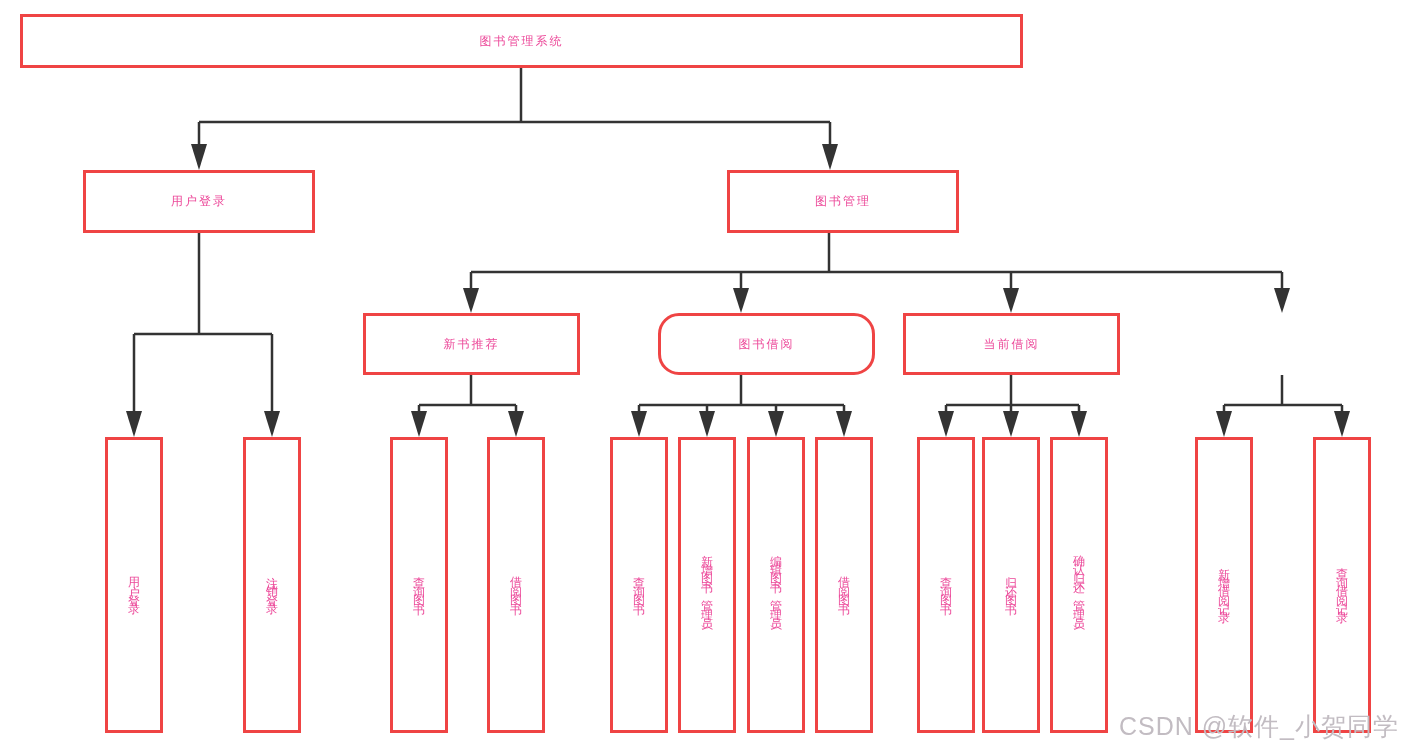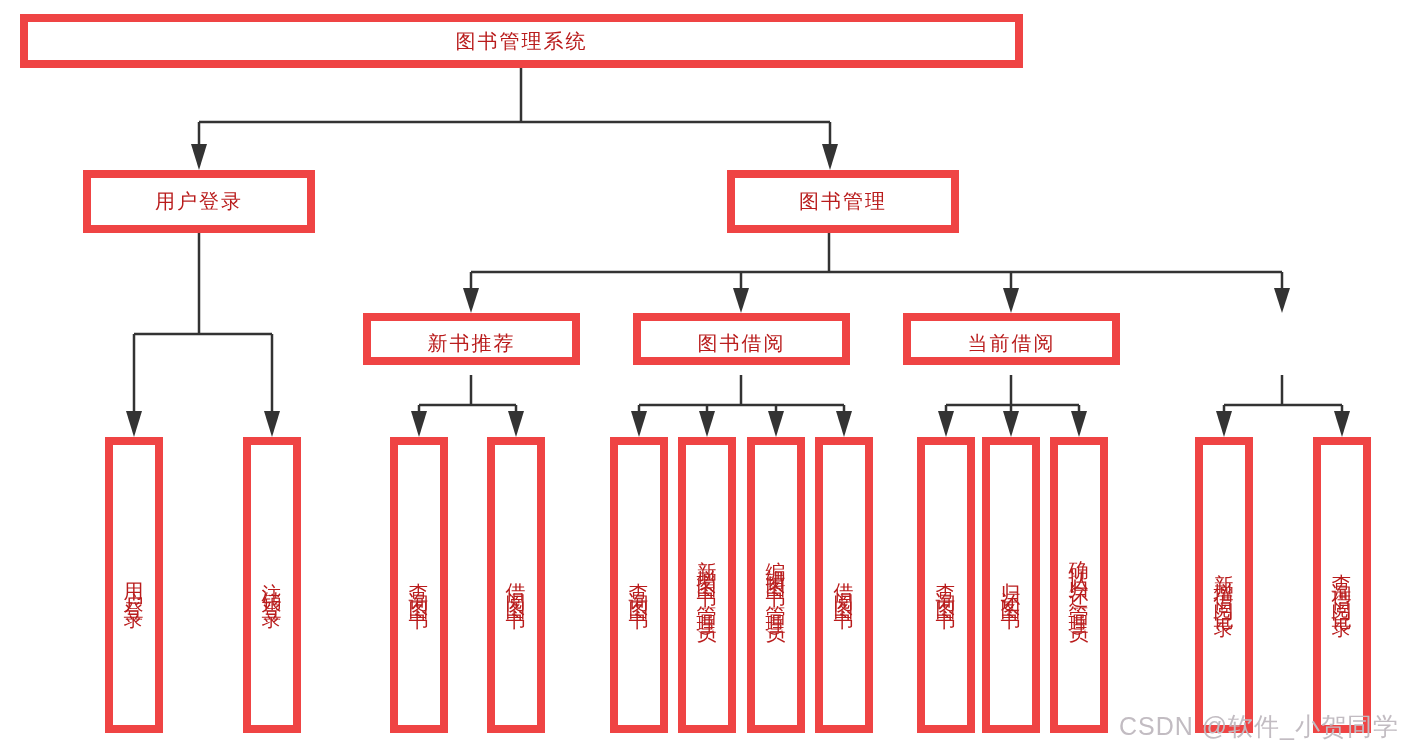--- a/index.html
+++ b/index.html
@@ -17,47 +17,47 @@
   }
   .connectors {
     position: absolute;
     left: 0; top: 0;
     width: 1405px; height: 747px;
     z-index: 1;
   }
   .node {
     position: absolute;
     background: #ffffff;
-    border: 8px solid #ef4444;
+    border: 3px solid #ef4444;
     display: flex;
     align-items: center;
     justify-content: center;
-    color: #b91c1c;
-    font-size: 20px;
+    color: #ec4899;
+    font-size: 12px;
     letter-spacing: 2px;
     z-index: 2;
     box-sizing: border-box;
   }
   .node span { white-space: nowrap; }
   
   .leaf {
     width: 58px;
     height: 296px;
     top: 437px;
   }
   .leaf span {
     writing-mode: vertical-rl;
     text-orientation: mixed;
     letter-spacing: 9px;
     white-space: normal;
     line-height: 1;
   }
   .root-box   { left: 20px;  top: 14px;  width: 1003px; height: 54px; }
   .lvl2       { top: 170px;  width: 232px; height: 63px; }
-  .lvl3       { top: 313px;  width: 217px; height: 52px; align-items: flex-end; }
+  .lvl3       { top: 313px;  width: 217px; height: 62px; }
   .watermark {
     position: absolute;
     right: 6px;
     bottom: 4px;
     font-size: 25px;
     color: #c2bcc2;
     letter-spacing: 1px;
     z-index: 3;
   }
 </style>
@@ -142,21 +142,21 @@
   <div class="node lvl2" style="left:83px;">
     <span>用户登录</span>
   </div>
   <div class="node lvl2" style="left:727px;">
     <span>图书管理</span>
   </div>
 
   <div class="node lvl3" style="left:363px;">
     <span>新书推荐</span>
   </div>
-  <div class="node lvl3" style="left:633px;">
+  <div class="node lvl3" style="left:658px;border-radius:21px;">
     <span>图书借阅</span>
   </div>
   <div class="node lvl3" style="left:903px;">
     <span>当前借阅</span>
   </div>
 
   <div class="node leaf" style="left:105px;">
     <span>用户登录</span>
   </div>
   <div class="node leaf" style="left:243px;">

